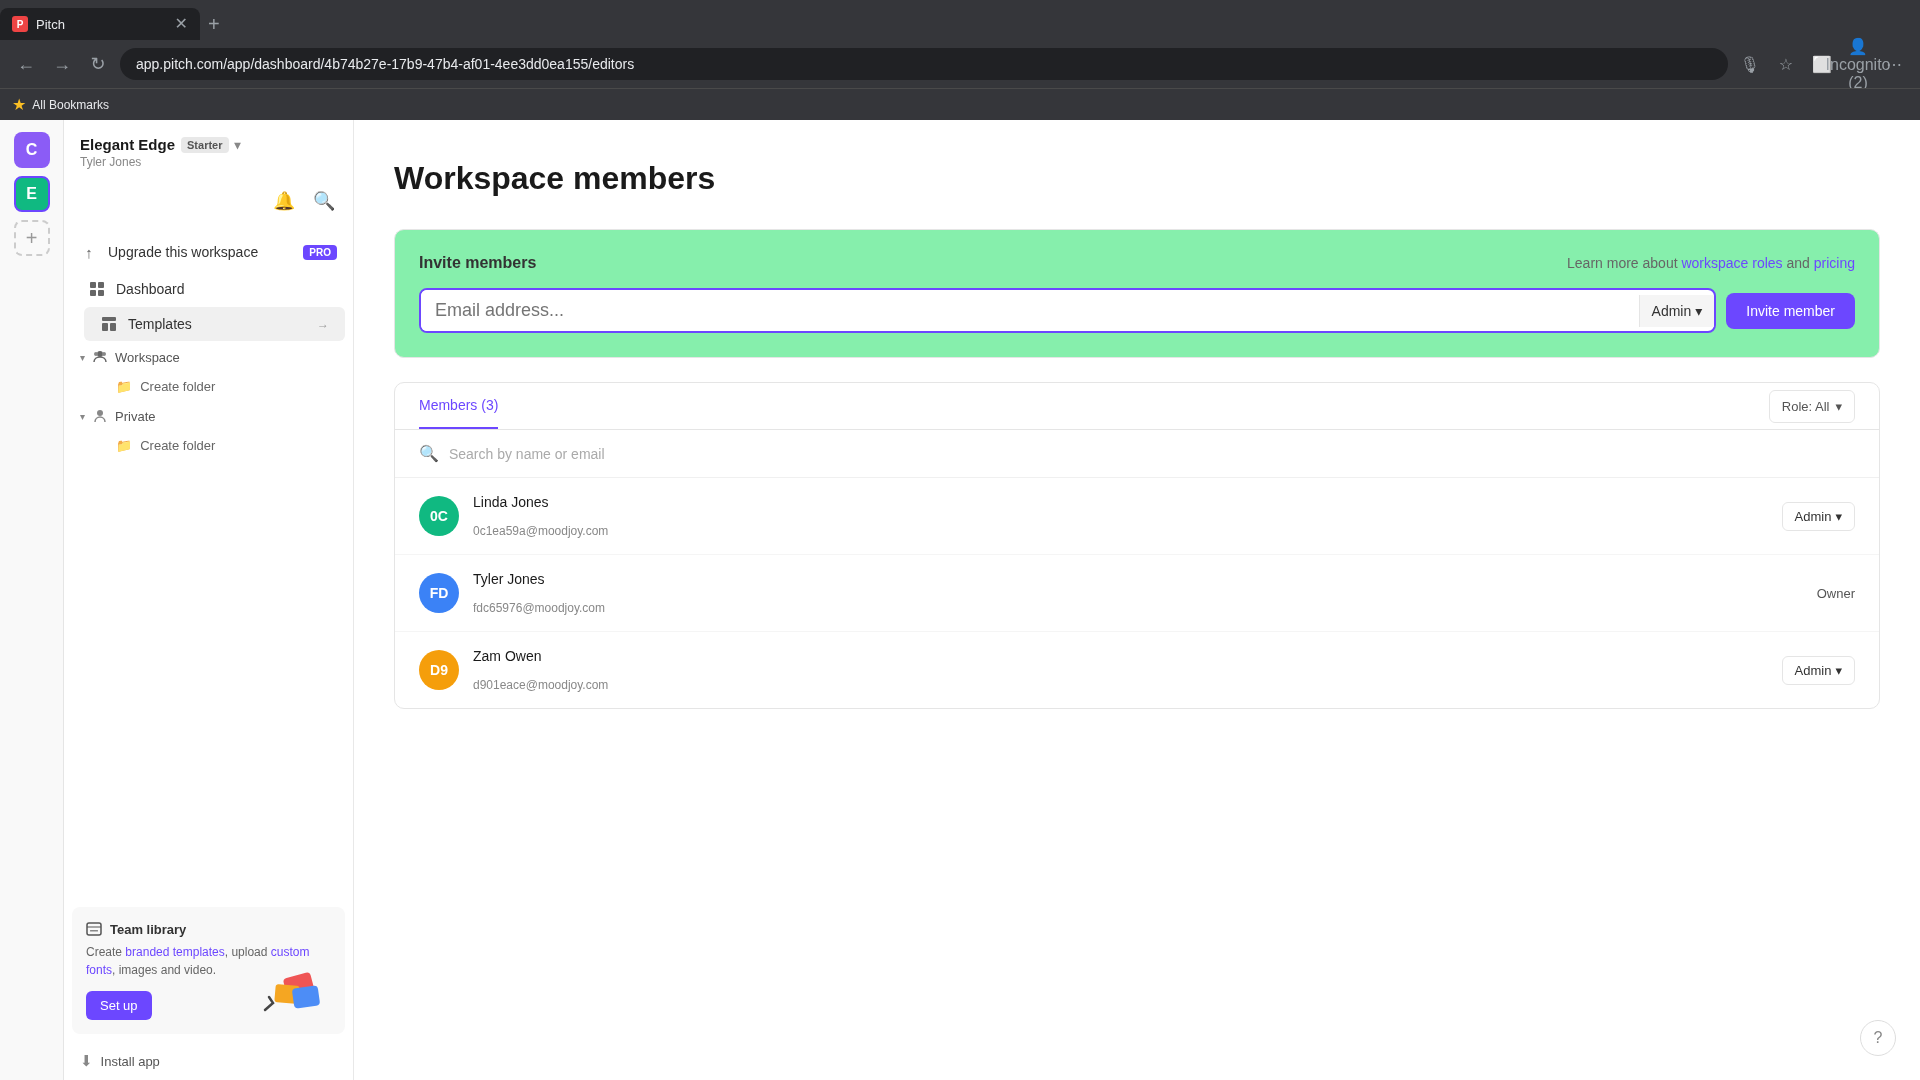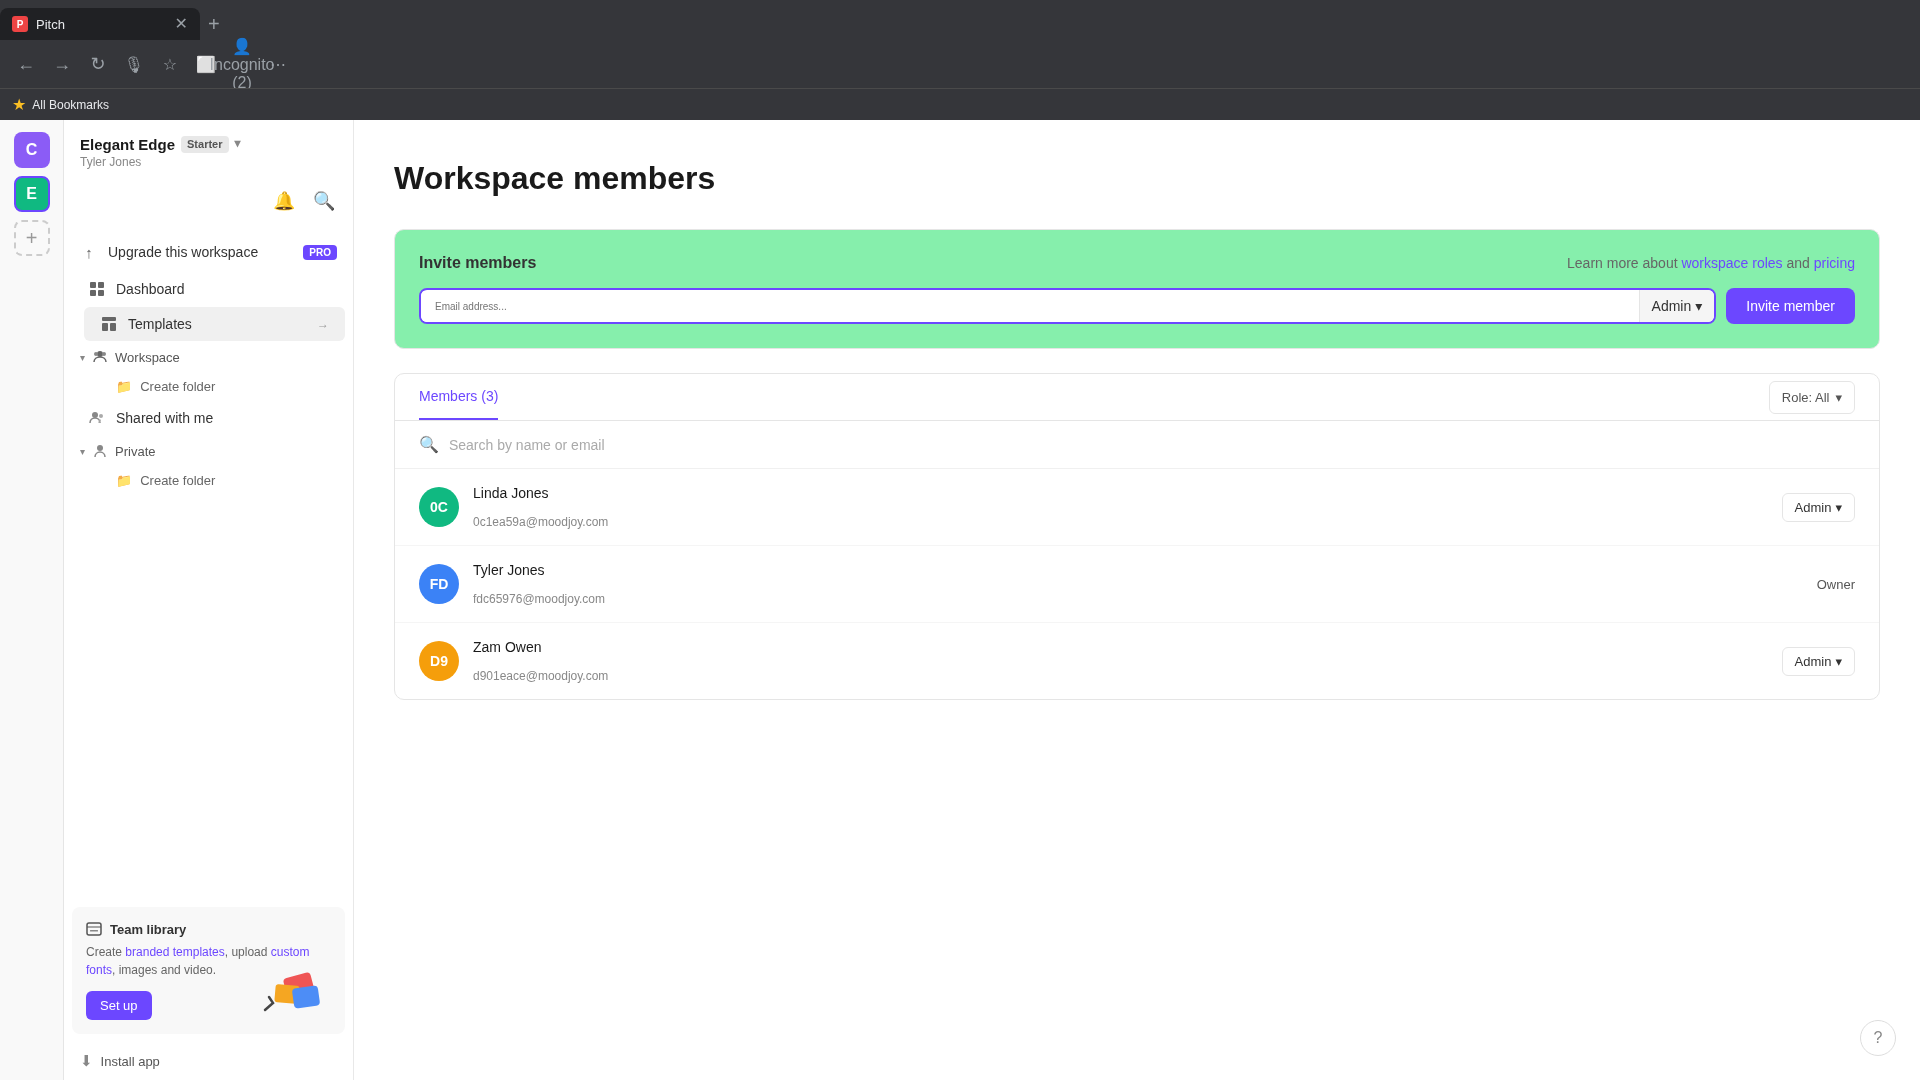--- a/index.html
+++ b/index.html
@@ -26,21 +26,21 @@
     .app { display: flex; flex: 1; overflow: hidden; background: #fff; }
 
     
     .workspace-switcher { width: 64px; background: #f9f9f9; border-right: 1px solid #e5e5e5; display: flex; flex-direction: column; align-items: center; padding: 12px 0; gap: 8px; }
     .ws-avatar { width: 36px; height: 36px; border-radius: 8px; display: flex; align-items: center; justify-content: center; font-size: 16px; font-weight: bold; color: white; cursor: pointer; }
     .ws-add { width: 36px; height: 36px; border-radius: 8px; background: none; border: 2px dashed #ccc; display: flex; align-items: center; justify-content: center; color: #999; font-size: 20px; cursor: pointer; }
 
     
     .sidebar { width: 290px; background: #fff; border-right: 1px solid #e8e8e8; display: flex; flex-direction: column; overflow-y: auto; }
     .sidebar-header { padding: 16px 16px 8px; }
-    .workspace-name { font-size: 15px; font-weight: 600; color: #1a1a1a; display: flex; gap: 6px; }
+    .workspace-name { font-size: 15px; font-weight: 600; color: #1a1a1a; display: flex; align-items: center; gap: 6px; }
     .workspace-badge { background: #e8e8e8; color: #555; font-size: 11px; padding: 2px 6px; border-radius: 4px; }
     .workspace-user { font-size: 12px; color: #888; margin-top: 2px; }
 
     .sidebar-nav { flex: 1; padding: 8px 0; }
     .sidebar-item { display: flex; align-items: center; padding: 8px 16px; cursor: pointer; border-radius: 6px; margin: 1px 8px; gap: 10px; font-size: 14px; color: #333; transition: background 0.15s; }
     .sidebar-item.active { background: #f0f0f0; margin-left: 20px; }
     .sidebar-item-icon { width: 18px; height: 18px; display: flex; align-items: center; justify-content: center; color: #666; font-size: 15px; flex-shrink: 0; }
     .sidebar-item-label { flex: 1; }
     .sidebar-item-arrow { color: #999; font-size: 12px; margin-left: auto; }
 
@@ -68,21 +68,21 @@
     .page-title { font-size: 32px; font-weight: 700; color: #1a1a1a; margin-bottom: 32px; }
 
     
     .invite-section { background: #86efac; border: 1px solid #e5e5e5; border-radius: 10px; padding: 24px; margin-bottom: 24px; }
     .invite-header-row { display: flex; justify-content: space-between; align-items: center; margin-bottom: 16px; }
     .invite-title { font-size: 16px; font-weight: 600; color: #333; }
     .invite-links { font-size: 14px; color: #666; }
     .invite-links a { color: #6c47ff; text-decoration: none; }
     .invite-row { display: flex; gap: 10px; align-items: center; }
     .email-input-wrapper { flex: 1; display: flex; align-items: center; border: 2px solid #6c47ff; border-radius: 8px; overflow: hidden; background: #fff; }
-    .email-input { flex: 1; border: none; outline: none; padding: 10px 14px; font-size: 10px; color: #333; }
+    .email-input { flex: 1; border: none; outline: none; padding: 10px 14px; font-size: 18px; color: #333; }
     .role-dropdown { display: flex; align-items: center; gap: 4px; padding: 8px 12px; background: #f5f5f5; border-left: 1px solid #e5e5e5; cursor: pointer; font-size: 14px; color: #333; white-space: nowrap; }
     .invite-btn { background: #6c47ff; color: white; border: none; border-radius: 8px; padding: 10px 20px; font-size: 14px; font-weight: 500; cursor: pointer; white-space: nowrap; }
 
     
     .members-section { background: #fff; border: 1px solid #e5e5e5; border-radius: 10px; padding: 0; overflow: hidden; }
     .members-tabs { display: flex; align-items: center; justify-content: space-between; padding: 0 24px; border-bottom: 1px solid #e5e5e5; }
     .members-tab { padding: 14px 0; font-size: 14px; color: #888; cursor: pointer; border-bottom: 2px solid transparent; margin-right: 24px; }
     .members-tab.active { color: #6c47ff; border-bottom-color: #6c47ff; font-weight: 500; }
     .role-filter { display: flex; align-items: center; gap: 6px; font-size: 13px; color: #555; cursor: pointer; padding: 8px 12px; border: 1px solid #e5e5e5; border-radius: 6px; }
 
@@ -118,20 +118,21 @@
       <span class="tab-title">Pitch</span>
       <span class="tab-close">✕</span>
     </div>
     <button class="tab-new">+</button>
   </div>
 
   <div class="nav-bar">
     <button class="nav-btn">←</button>
     <button class="nav-btn">→</button>
     <button class="nav-btn">↻</button>
+    <input class="address-bar" type="text" value="app.pitch.com/app/dashboard/4b74b27e-17b9-47b4-af01-4ee3dd0ea155/editors" style="">
     <div class="nav-icons">
       <button class="nav-icon-btn">🎙</button>
       <button class="nav-icon-btn">☆</button>
       <button class="nav-icon-btn">⬜</button>
       <button class="nav-icon-btn">👤 Incognito (2)</button>
       <button class="nav-icon-btn">⋯</button>
     </div>
   </div>
 
   <div class="bookmarks-bar">
@@ -212,31 +213,20 @@
             <circle cx="4" cy="5" r="2" fill="#888"></circle>
           </svg>
         </span>
         <span>Workspace</span>
       </div>
       <div class="sidebar-sub-item">
         <span style="font-size:13px;color:#bbb;">📁</span>
         <span>Create folder</span>
       </div>
 
-      <div class="sidebar-item">
-        <span class="sidebar-item-icon">
-          <svg width="16" height="16" viewBox="0 0 16 16" fill="none">
-            <circle cx="6" cy="5" r="3" fill="#888"></circle>
-            <path d="M1 13c0-3 2.2-5 5-5s5 2 5 5" stroke="#888" stroke-width="1.5" fill="none"></path>
-            <circle cx="12" cy="6" r="2" fill="#aaa"></circle>
-            <path d="M10 13c0-1.5 0.8-3 2-3" stroke="#aaa" stroke-width="1.2" fill="none"></path>
-          </svg>
-        </span>
-        <span class="sidebar-item-label">Shared with me</span>
-      </div>
 
       <div class="sidebar-section-header">
         <span class="chevron">▾</span>
         <span class="sidebar-section-icon">
           <svg width="16" height="16" viewBox="0 0 16 16" fill="none">
             <circle cx="8" cy="5" r="3" fill="#888"></circle>
             <path d="M3 14c0-2.8 2.2-5 5-5s5 2.2 5 5" stroke="#888" stroke-width="1.5" fill="none"></path>
           </svg>
         </span>
         <span>Private</span>

